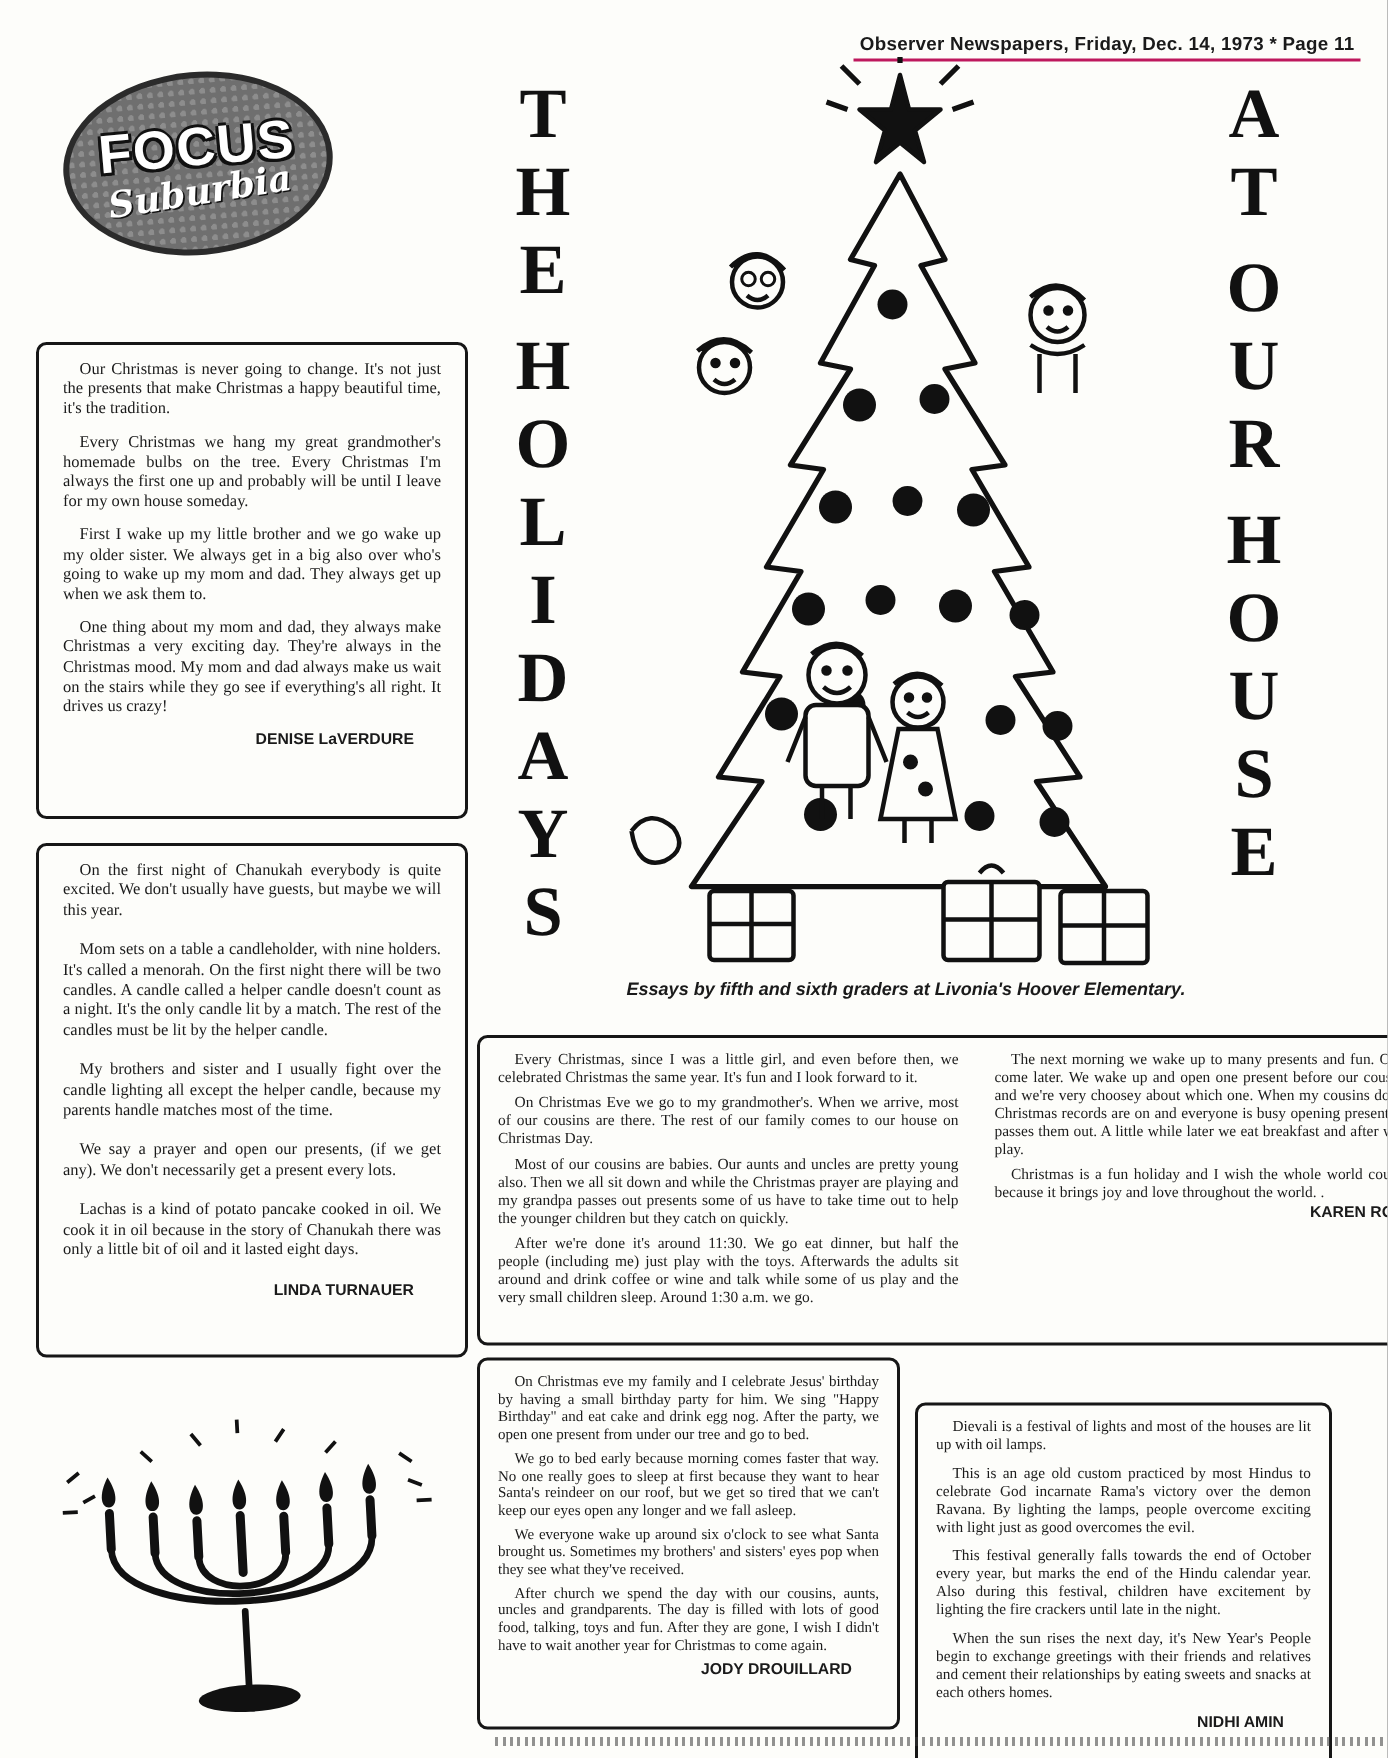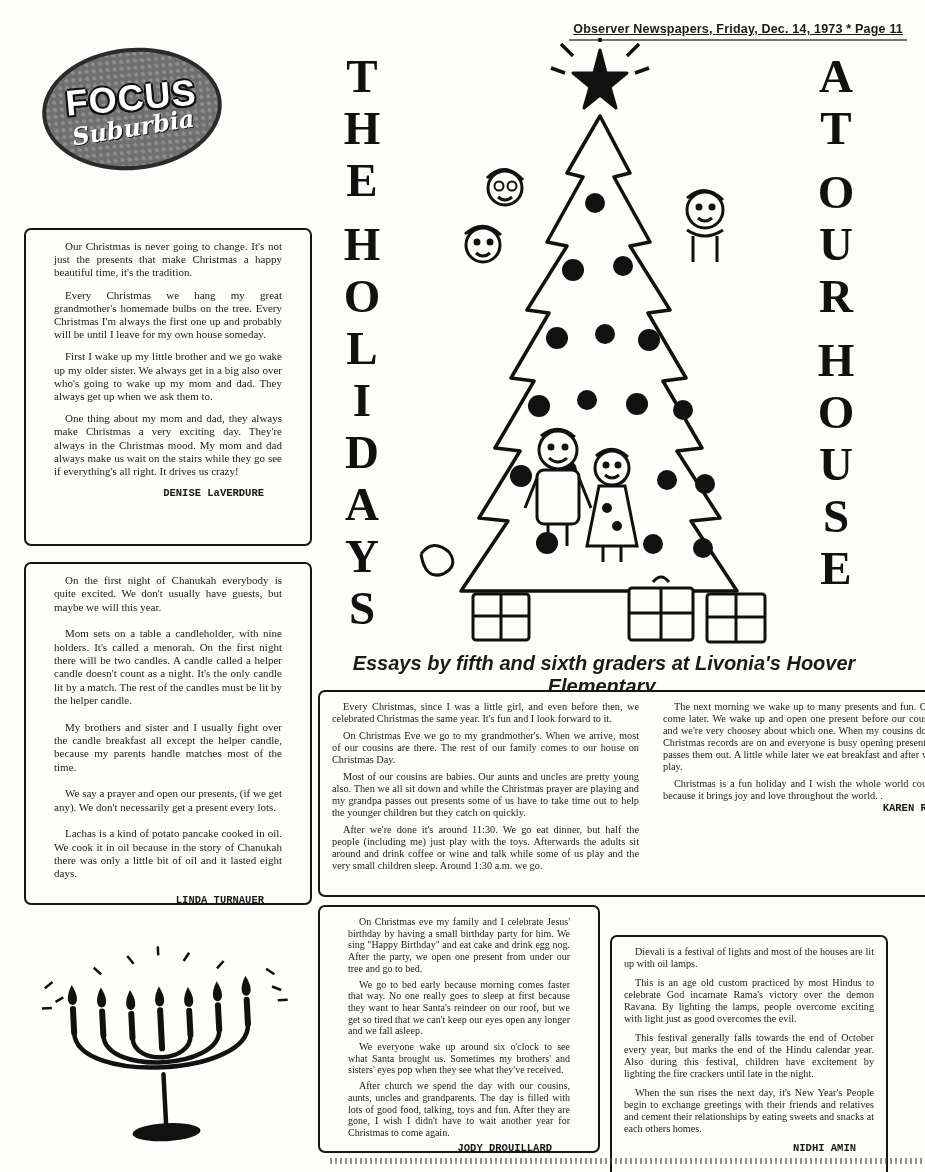--- a/index.html
+++ b/index.html
@@ -5,21 +5,21 @@
   html,body{margin:0;padding:0;background:#888;}
   .page{
     position:relative; width:925px; height:1172px; margin:0 auto;
     background:#fdfdfa; color:#1a1a1a; overflow:hidden;
     font-family:"Liberation Serif", serif;
   }
   
   .masthead{
     position:absolute; top:22px; right:18px;
     font-family:"Liberation Sans", sans-serif; font-weight:700; font-size:12.5px;
-    border-bottom:2px solid #737373; padding:0 4px 3px 4px; letter-spacing:.2px;text-decoration:underline;
+    border-bottom:2px solid #be185d; padding:0 4px 3px 4px; letter-spacing:.2px;
   }
   
   .logo{
     position:absolute; left:42px; top:48px; width:180px; height:122px;
     transform:rotate(-5deg);
   }
   .logo-oval{
     width:100%; height:100%; border-radius:50%;
     background:
       radial-gradient(circle at 30% 30%, #8d8d8d 0 2px, transparent 2px) 0 0/7px 7px,
@@ -48,40 +48,40 @@
     line-height:52px; color:#111;
   }
   
   .tree-wrap{position:absolute; left:415px; top:38px; width:380px; height:618px;}
   .menorah-wrap{position:absolute; left:28px; top:936px; width:282px; height:222px;}
   svg{display:block; width:100%; height:100%;}
   
   .caption{
     position:absolute; left:330px; top:652px; width:548px; text-align:center;
     font-family:"Liberation Sans", sans-serif; font-style:italic; font-weight:700;
-    font-size:20px;
+    font-size:12px;
   }
   
   .essay-box{
     position:absolute; box-sizing:border-box; background:#fdfdfa;
     border:2.5px solid #161616; border-radius:7px;
-    padding:10px 28px; overflow:hidden; text-align:justify;
+    padding:10px 16px; overflow:hidden; text-align:justify;
   }
   .essay-box p{margin:0 0 9px; text-indent:11px;}
   .byline{
-    font-family:Liberation Mono, monospace; font-weight:700;
+    font-family:Liberation Sans, sans-serif; font-weight:700;
     text-align:right; padding-right:18px; font-size:10.5px;
   }
   .box-denise{left:24px; top:228px; width:288px; height:318px; font-size:11px; line-height:13.2px;}
   .box-linda {left:24px; top:562px; width:288px; height:343px; font-size:11px; line-height:13.4px;}
   .box-linda p{margin-bottom:13px;}
   .box-karen {left:318px; top:690px; width:666px; height:207px; font-size:10.3px; line-height:12px; padding:9px 12px;}
   .box-karen .essay-flow{column-count:2; column-gap:24px; column-fill:auto; height:100%;}
   .box-karen p{margin-bottom:5px;}
-  .box-jody  {left:318px; top:905px; width:282px; height:248px; font-size:10px; line-height:11.7px; padding:9px 28px;}
+  .box-jody  {left:318px; top:905px; width:282px; height:248px; font-size:10px; line-height:11.7px; padding:9px 12px;}
   .box-jody p{margin-bottom:4px; }
   .box-nidhi {left:610px; top:935px; width:278px; height:247px; font-size:10.2px; line-height:12px; padding:9px 12px;}
   .box-nidhi p{margin-bottom:7px;}
   
   .noise-strip{
     position:absolute; left:330px; top:1158px; width:592px; height:6px; opacity:.55;
     background:repeating-linear-gradient(90deg,#3a3a3a 0 2px, transparent 2px 5px);
   }
 </style>
 </head>
@@ -230,21 +230,21 @@
         <p>First I wake up my little brother and we go wake up my older sister. We always get in a big also over who's going to wake up my mom and dad. They always get up when we ask them to.</p>
         <p>One thing about my mom and dad, they always make Christmas a very exciting day. They're always in the Christmas mood. My mom and dad always make us wait on the stairs while they go see if everything's all right. It drives us crazy!</p>
       </div>
     <div class="byline">DENISE LaVERDURE</div>
   </div>
 
   <div class="essay-box box-linda">
     <div class="essay-body">
         <p>On the first night of Chanukah everybody is quite excited. We don't usually have guests, but maybe we will this year.</p>
         <p>Mom sets on a table a candleholder, with nine holders. It's called a menorah. On the first night there will be two candles. A candle called a helper candle doesn't count as a night. It's the only candle lit by a match. The rest of the candles must be lit by the helper candle.</p>
-        <p>My brothers and sister and I usually fight over the candle breakfast all except the helper candle, because my parents handle matches most of the time.</p>
+        <p>My brothers and sister and I usually fight over the candle lighting all except the helper candle, because my parents handle matches most of the time.</p>
         <p>We say a prayer and open our presents, (if we get any). We don't necessarily get a present every lots.</p>
         <p>Lachas is a kind of potato pancake cooked in oil. We cook it in oil because in the story of Chanukah there was only a little bit of oil and it lasted eight days.</p>
       </div>
     <div class="byline">LINDA TURNAUER</div>
   </div>
 
   <div class="essay-box box-karen">
     <div class="essay-flow">
       <div class="essay-body">
           <p>Every Christmas, since I was a little girl, and even before then, we celebrated Christmas the same year. It's fun and I look forward to it.</p>

